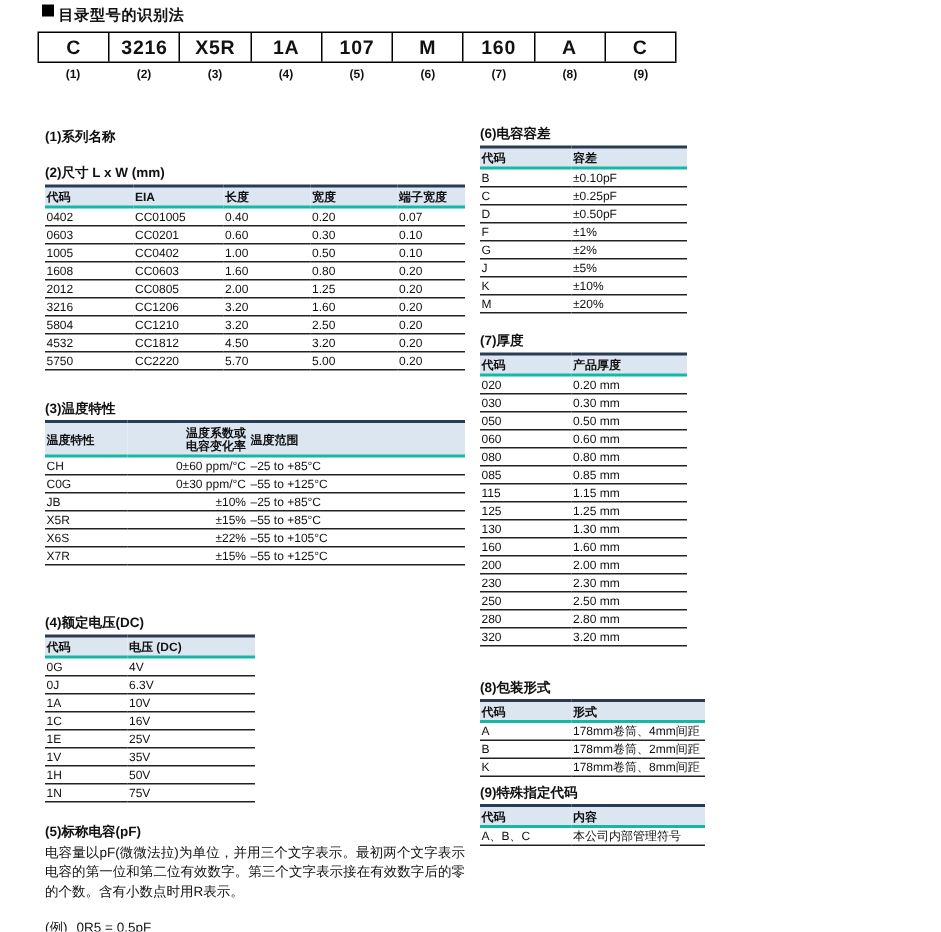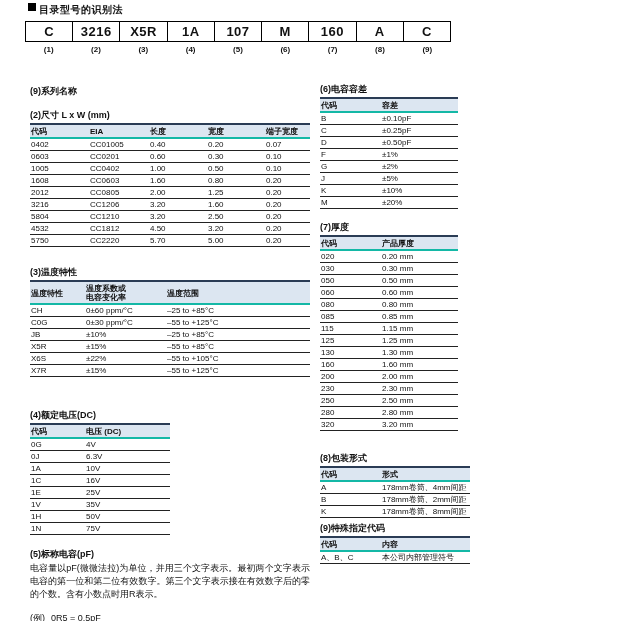--- a/index.html
+++ b/index.html
@@ -38,21 +38,21 @@
                vertical-align:middle; }
   .dtable td { font-size:8px; line-height:8px; padding:1.5px 2px 1.5px 1px; border-bottom:1px solid #222; }
 
   
   .t-size  { }
   .t-size  th:nth-child(1), .t-size td:nth-child(1) { width:56px; }
   .t-size  th:nth-child(2), .t-size td:nth-child(2) { width:57px; }
   .t-size  th:nth-child(3), .t-size td:nth-child(3) { width:55px; }
   .t-size  th:nth-child(4), .t-size td:nth-child(4) { width:55px; }
   .t-temp  th:nth-child(1), .t-temp td:nth-child(1) { width:52px; }
-  .t-temp  th:nth-child(2), .t-temp td:nth-child(2) { width:78px; }
+  .t-temp  th:nth-child(2), .t-temp td:nth-child(2) { width:78px;text-align:right; }
   .t-volt  { width:140px; }
   .t-volt  th:nth-child(1), .t-volt td:nth-child(1) { width:52px; }
   .t-tol   { width:138px; }
   .t-tol   th:nth-child(1), .t-tol  td:nth-child(1) { width:58px; }
   .t-thick { width:138px; }
   .t-thick th:nth-child(1), .t-thick td:nth-child(1){ width:58px; }
   .t-pack  { width:150px; }
   .t-pack  th:nth-child(1), .t-pack td:nth-child(1) { width:58px; }
   .t-spec  { width:150px; }
   .t-spec  th:nth-child(1), .t-spec td:nth-child(1) { width:58px; }
@@ -103,21 +103,21 @@
       <div class="pn-label">(6)</div>
       <div class="pn-label">(7)</div>
       <div class="pn-label">(8)</div>
       <div class="pn-label">(9)</div>
     </div>
   </div>
 
   <div class="col-left">
 
     <section class="sec sec-s1">
-      <h3 class="sec-heading">(9)系列名称</h3>
+      <h3 class="sec-heading">(1)系列名称</h3>
     </section>
 
     <section class="sec sec-s2">
       <h3 class="sec-heading">(2)尺寸 L x W (mm)</h3>
       <table class="dtable t-size">
           <thead>
             <tr>
               <th>代码</th>
               <th>EIA</th>
               <th>长度</th>

